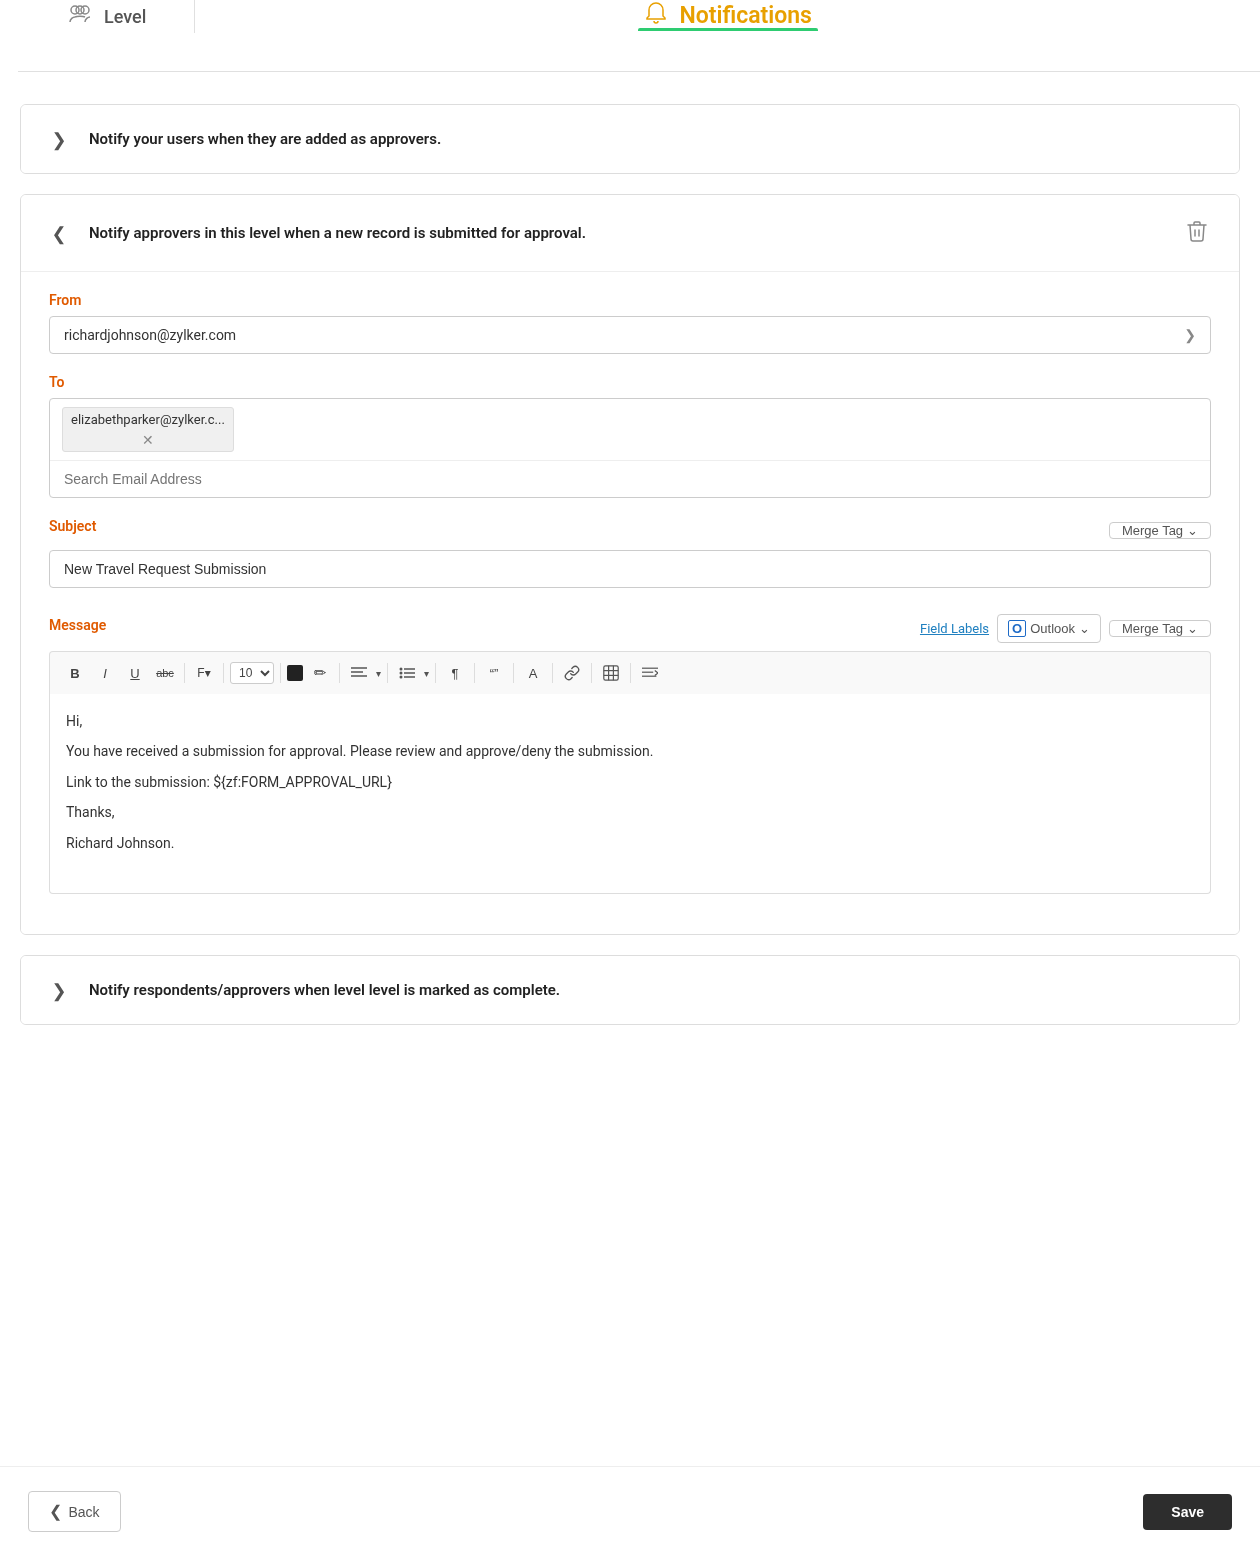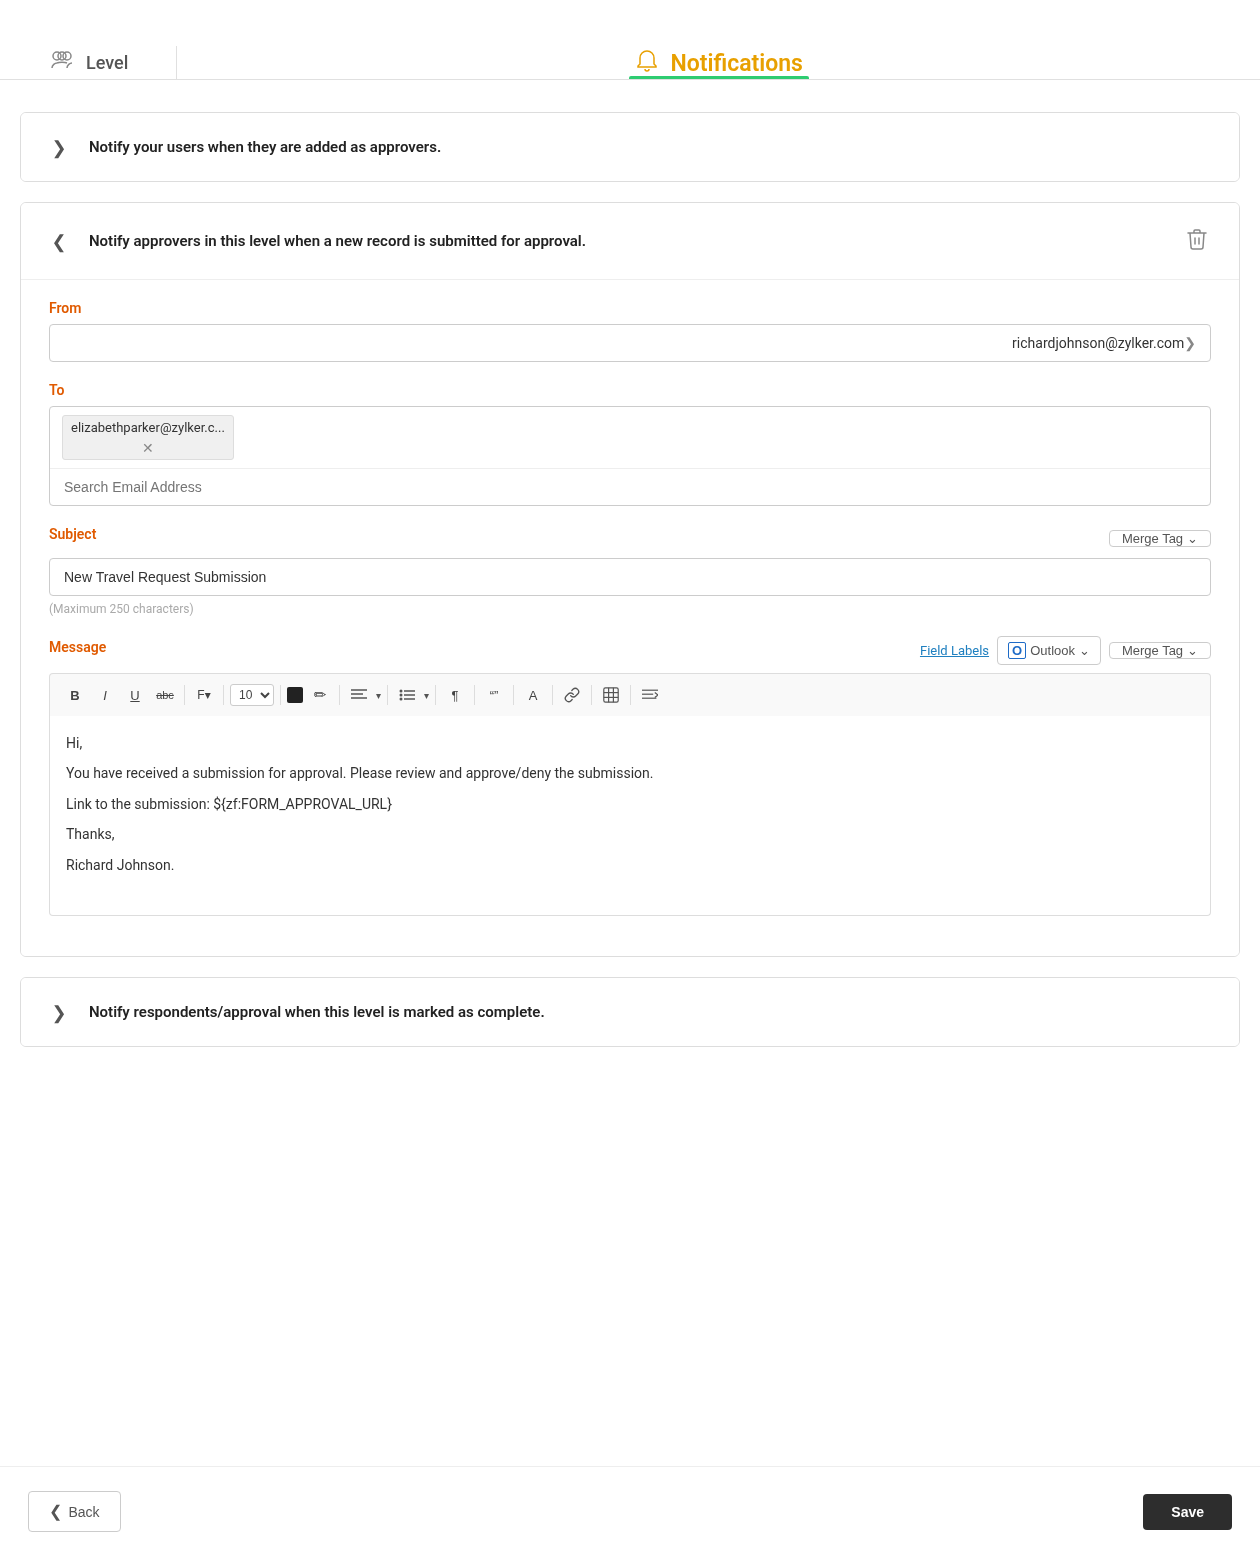--- a/index.html
+++ b/index.html
@@ -7,23 +7,24 @@
       font-family: -apple-system, BlinkMacSystemFont, 'Segoe UI', Roboto, sans-serif;
       background: #fff;
       width: 1260px;
       min-height: 1556px;
       color: #333;
     }
 
     
     .header {
       display: flex;
-      align-items: flex-end;
+      align-items: flex-start;
       border-bottom: 1px solid #e0e0e0;
-      height: 80px;
+      height: 72px;
+      margin-left: 18px;
     }
     .header-tab {
       display: flex;
       align-items: center;
       gap: 10px;
       padding: 0 48px;
       cursor: pointer;
       color: #555;
       font-size: 18px;
       font-weight: 500;
@@ -136,21 +137,21 @@
 
     .field-select {
       width: 100%;
       border: 1px solid #ccc;
       border-radius: 4px;
       padding: 10px 14px;
       font-size: 14px;
       color: #333;
       display: flex;
       align-items: center;
-      justify-content: flex-end;
+      justify-content: space-between;
       cursor: pointer;
       background: #fff;
     }
 
     .to-field-wrapper {
       border: 1px solid #ccc;
       border-radius: 4px;
       background: #fff;
     }
 
@@ -456,21 +457,20 @@
 
       <div class="field-group">
         <div class="subject-header-row">
           <div class="field-label">Subject</div>
           <button class="merge-tag-btn">
             <span>Merge Tag</span>
             <span>⌄</span>
           </button>
         </div>
         <input type="text" class="subject-input" value="New Travel Request Submission" style="">
-        <div class="subject-hint">(Maximum 250 characters)</div>
       </div>
 
       <div class="field-group">
         <div class="message-header-row">
           <div class="field-label">Message</div>
           <div class="message-controls">
             <span class="field-labels-link">Field Labels</span>
             <button class="outlook-btn">
               <span style="font-size:13px;color:#1e6bc7;font-weight:bold;border:1px solid #1e6bc7;border-radius:2px;padding:0 3px;">O</span>
               <span>Outlook</span>
@@ -562,21 +562,21 @@
       </div>
 
     </div>
   </div>
 
   <div class="section-card">
     <div class="section-header">
       <div class="chevron-btn">
         <span style="font-size:18px;color:#555;">❯</span>
       </div>
-      <span class="section-title">Notify respondents/approval when this level is marked as complete.</span>
+      <span class="section-title">Notify respondents/approvers when level level is marked as complete.</span>
     </div>
   </div>
 
 </div>
 
 <div class="footer">
   <button class="back-btn">
     <span class="chevron-left">❮</span>
     <span>Back</span>
   </button>

